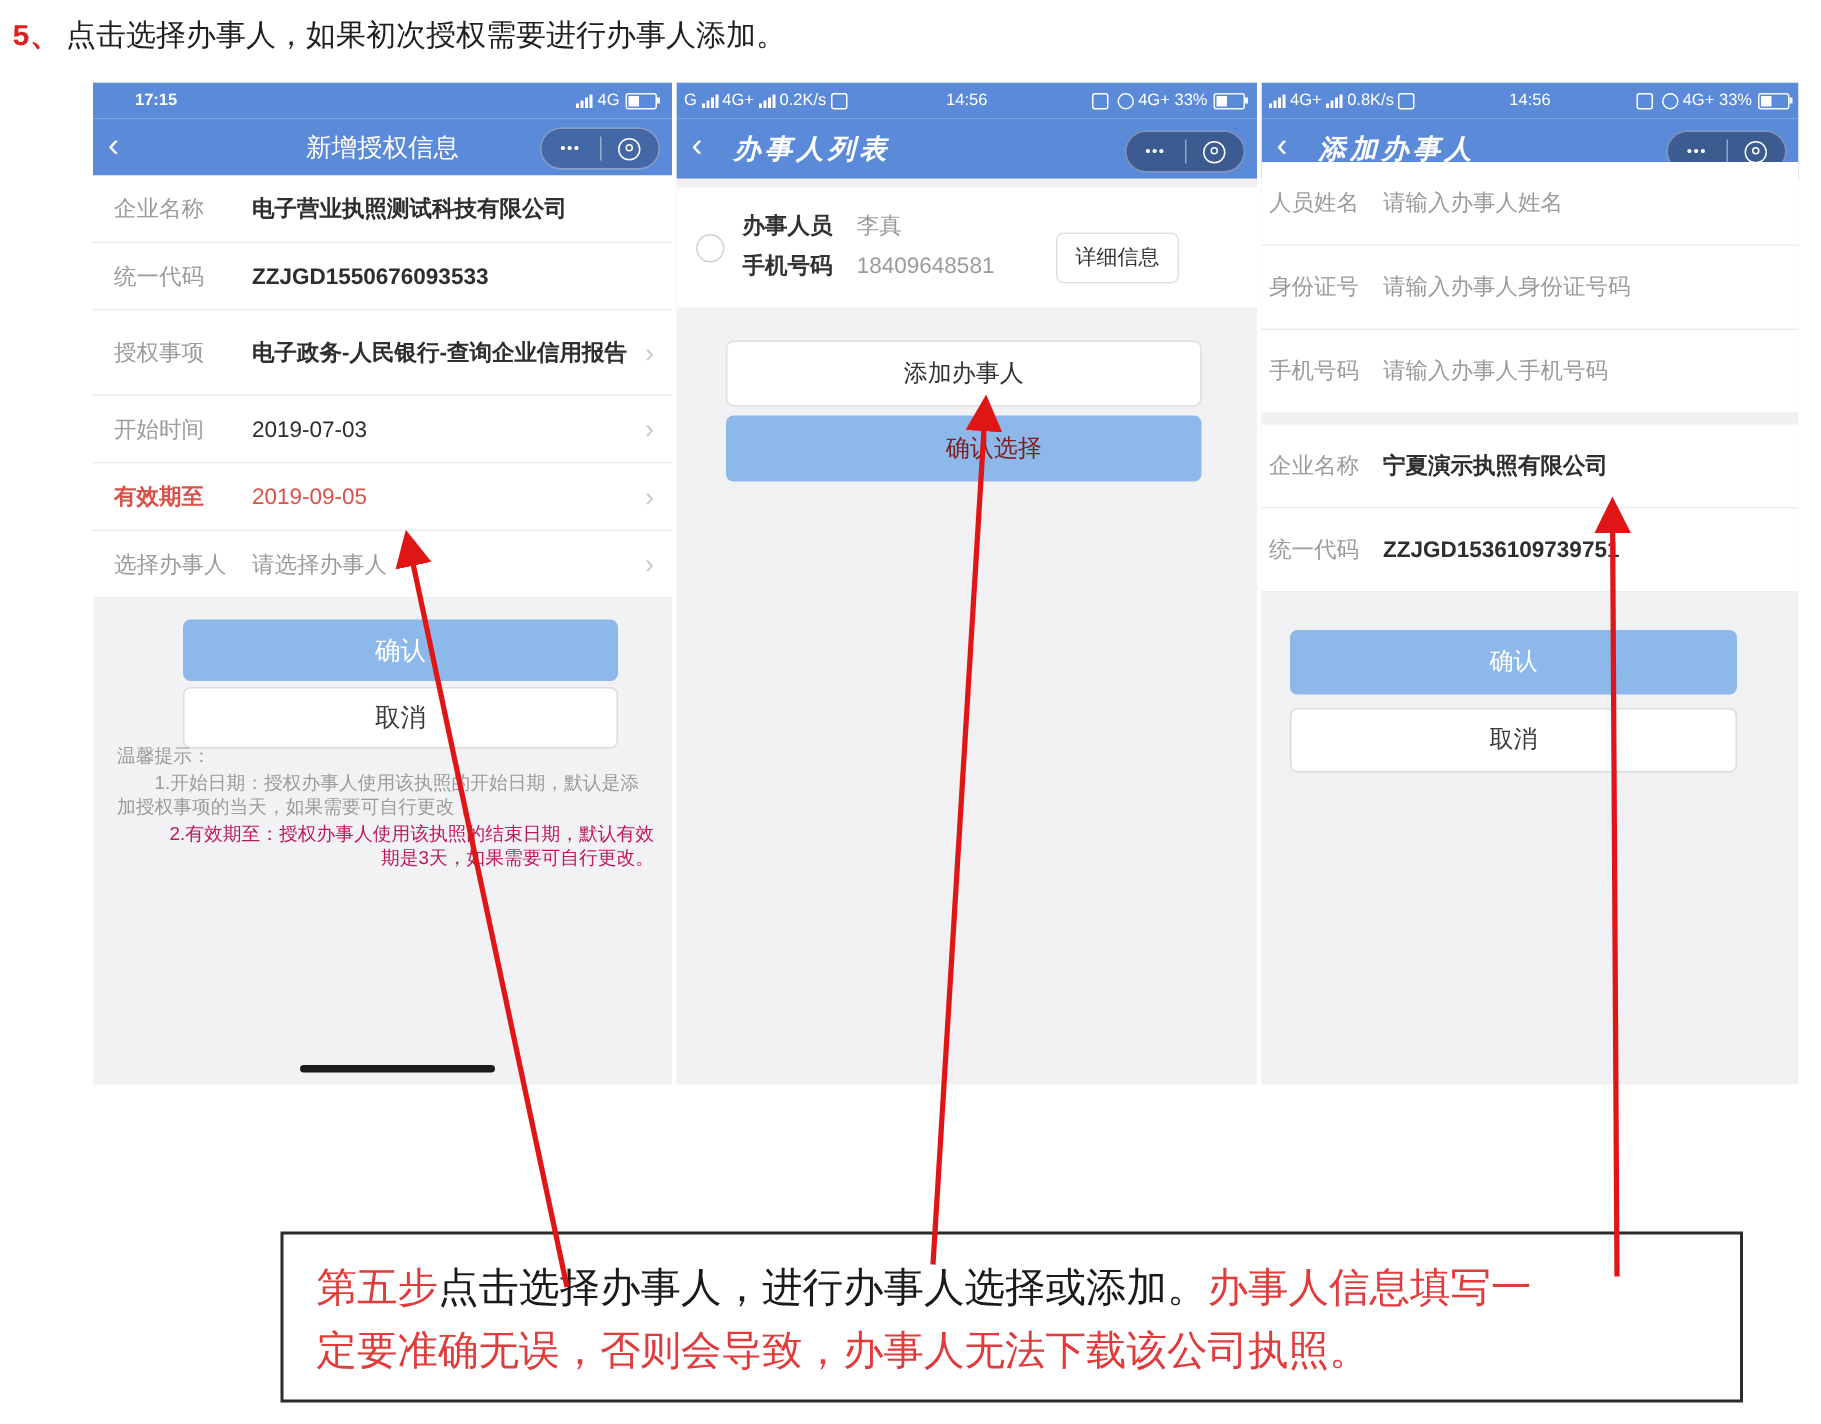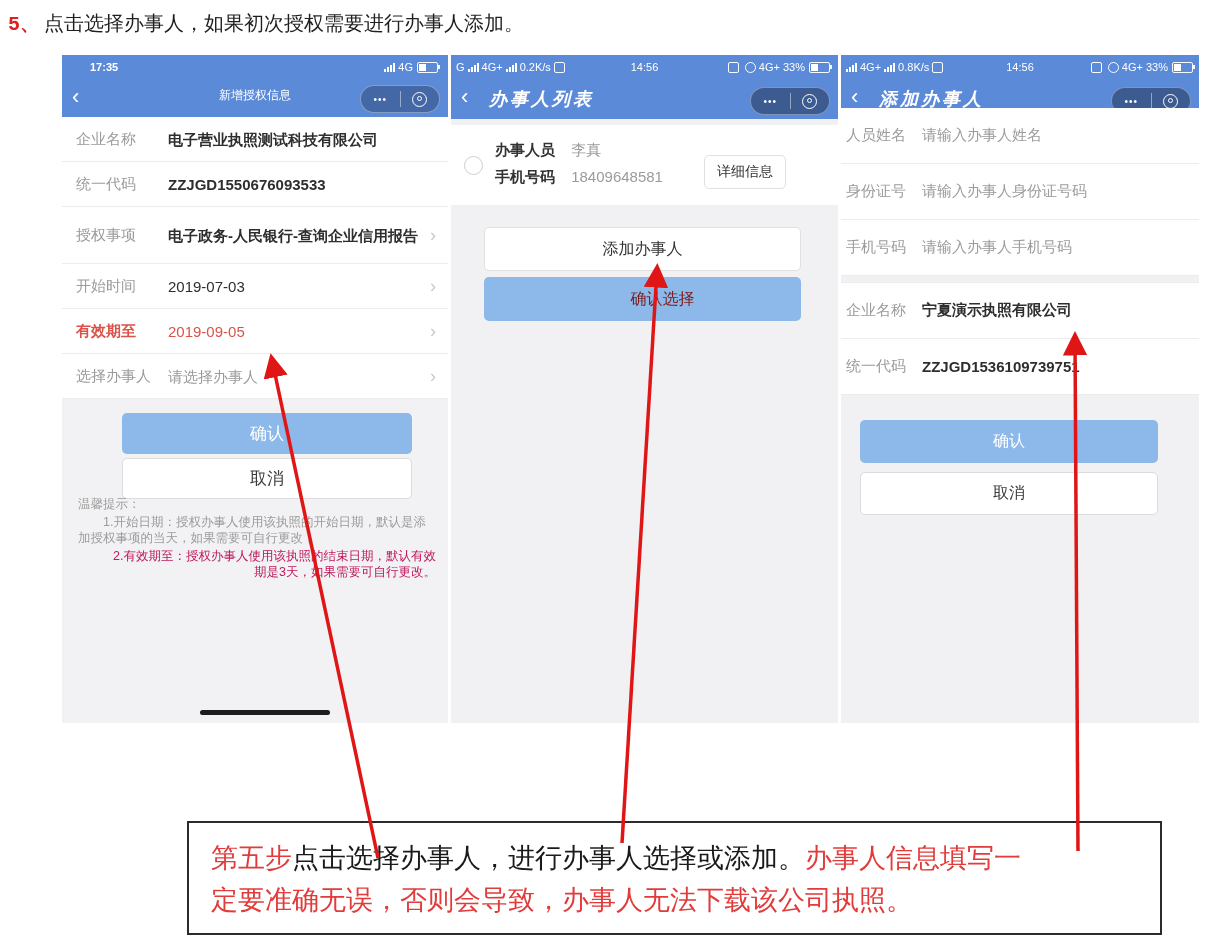--- a/index.html
+++ b/index.html
@@ -12,21 +12,21 @@
   .note-box{position:absolute;left:187px;top:821px;width:929px;height:82px;border:2px solid #2b2b2b;
             background:#fff;padding:14px 20px 14px 22px;font-family:"Liberation Serif","DejaVu Serif",serif;
             font-size:27px;line-height:42px;color:#1a1a1a;}
   .red{color:#e23b3b;}
   
   .phone{position:absolute;top:55px;height:668px;background:#f1f1f3;overflow:hidden;}
   .sbar{position:relative;height:24px;background:#5b8ad8;color:#fff;font-size:11px;}
   .nav{position:relative;height:38px;background:#5b8ad8;color:#fff;}
   .back{position:absolute;left:10px;top:4px;font-size:22px;line-height:28px;color:#fff;cursor:pointer;}
   .back::after{content:"‹";}
-  .nav-title{position:absolute;top:8px;font-size:12px;color:#fff;}
+  .nav-title{position:absolute;top:8px;font-size:17px;color:#fff;}
   .nav-title.center{left:0;right:0;text-align:center;}
   .nav-title.script{left:38px;font-style:italic;font-weight:bold;font-size:18px;letter-spacing:3px;font-family:Liberation Serif, serif;}
   .capsule{position:absolute;right:8px;top:6px;width:78px;height:26px;border-radius:14px;
            background:rgba(15,25,45,.30);border:1px solid rgba(255,255,255,.35);display:flex;align-items:center;}
   .cap-more{flex:1;text-align:center;color:#fff;}
   .cap-more::after{content:"•••";font-size:10px;letter-spacing:1px;position:relative;top:-1px;}
   .cap-div{width:1px;height:16px;background:rgba(255,255,255,.45);}
   .cap-target{flex:1;display:flex;justify-content:center;}
   .cap-target i{display:block;width:13px;height:13px;border:1.5px solid #fff;border-radius:50%;position:relative;}
   .cap-target i::after{content:"";position:absolute;left:3.5px;top:3.5px;width:3px;height:3px;border:1px solid #fff;border-radius:50%;}
@@ -92,21 +92,21 @@
 <body>
 
 <div id="canvas">
 
   <div class="doc-title">
     <span class="stepno">5、</span><span>点击选择办事人，如果初次授权需要进行办事人添加。</span>
   </div>
 
   <div class="phone" id="phone1">
     <div class="sbar">
-      <div class="sline" style="left:28px;font-weight:bold;">17:35</div>
+      <div class="sline" style="left:28px;font-weight:bold;">17:15</div>
       <div class="sline" style="right:10px;">
         <span class="bars">
             <i></i>
             <i></i>
             <i></i>
             <i></i>
           </span>
         <span>4G</span>
         <span class="batt">
             <i></i>

